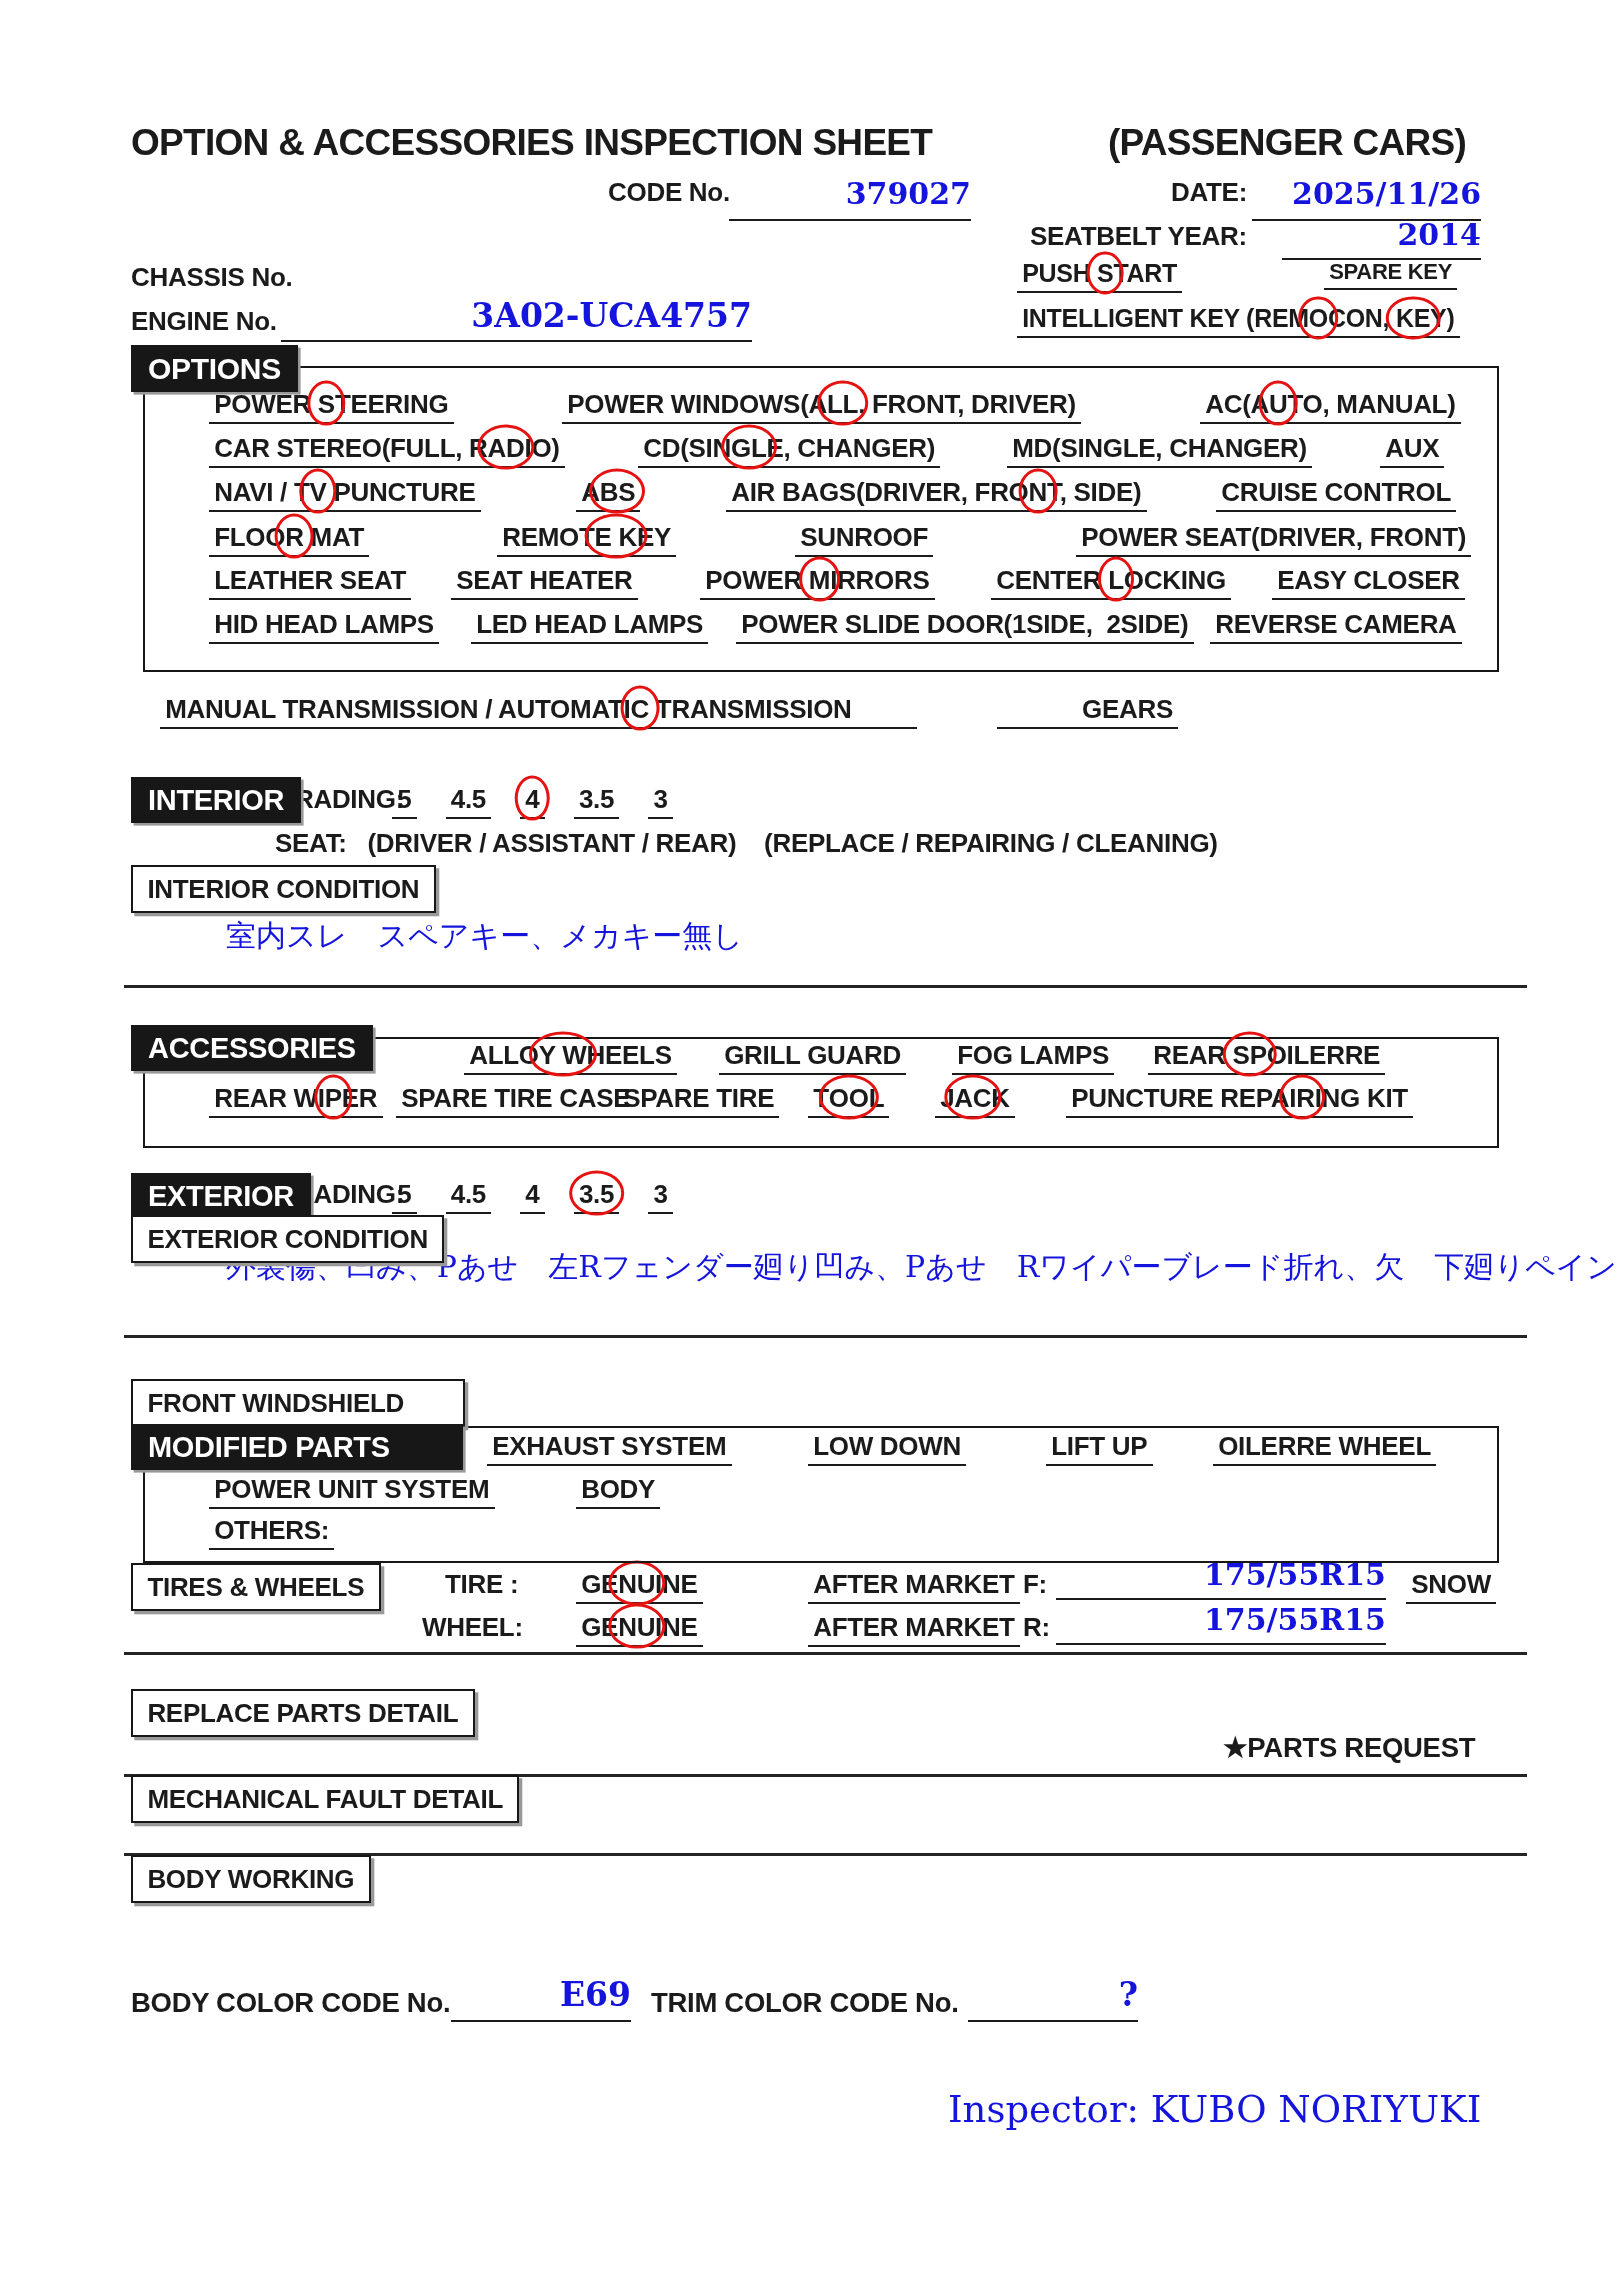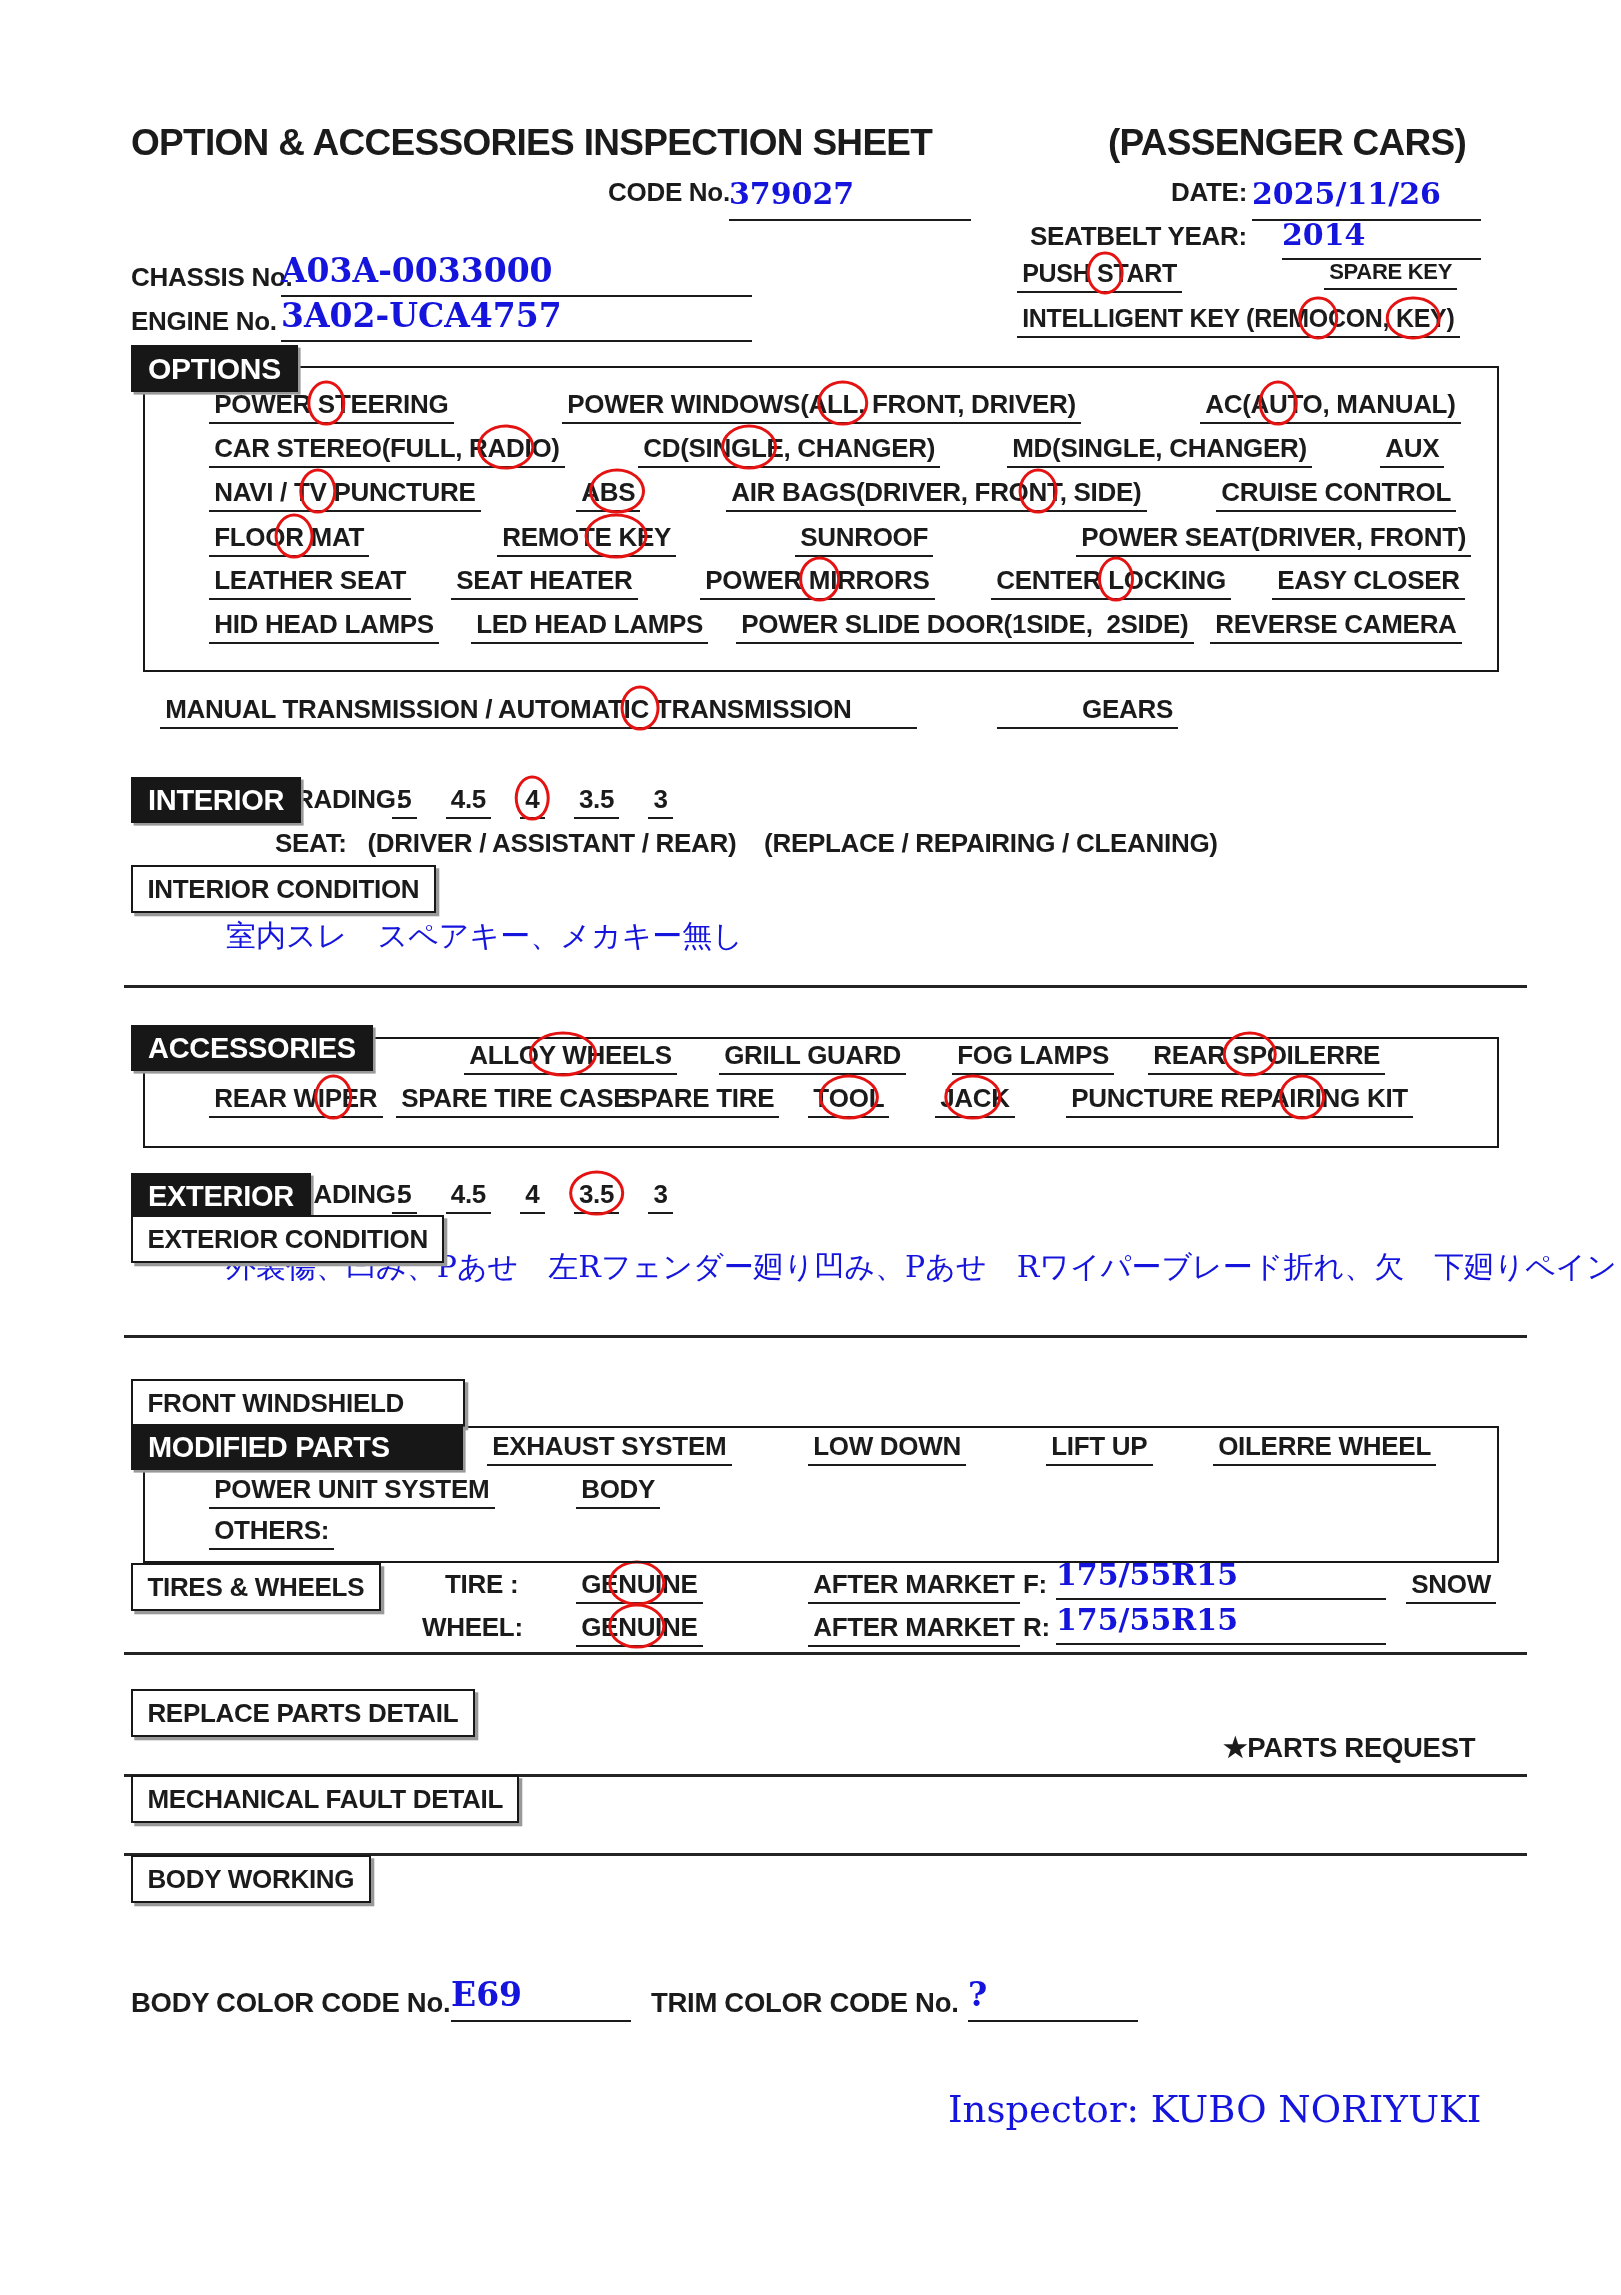--- a/index.html
+++ b/index.html
@@ -11,21 +11,21 @@
   .g{margin-right:29px;}
   .mk{position:relative;display:inline-block;}
   .mk::after{content:"";position:absolute;left:50%;top:50%;width:calc(100% + 14.4px);height:1.5em;
              transform:translate(-50%,-52%);border:3.9px solid #e51212;border-radius:50%;pointer-events:none;}
   .hbox{position:absolute;background:#171717;color:#ffffff;font-weight:700;font-size:30px;
         padding:6.5px 17px;box-shadow:2.6px 2.6px 0 #999;white-space:nowrap;z-index:3;letter-spacing:-0.3px;}
   .wbox{position:absolute;background:#ffffff;border:2.6px solid #171717;font-weight:600;font-size:26px;
         padding:6.5px 14.4px;box-shadow:3.3px 3.3px 0 #999;white-space:nowrap;z-index:3;letter-spacing:-0.3px;}
   .obox{position:absolute;border:2.6px solid #171717;z-index:1;}
   .rule{position:absolute;left:124px;width:1403px;height:3.3px;background:#242424;}
-  .fld{position:absolute;text-align:left;border-bottom:2.6px solid #1b1b1b;
+  .fld{position:absolute;text-align:right;border-bottom:2.6px solid #1b1b1b;
        font-family:"DejaVu Serif",serif;color:#1414dd;font-weight:600;font-size:30px;}
   .jp{position:absolute;color:#1414dd;font-family:"DejaVu Serif",serif;font-size:30px;white-space:nowrap;}
 </style>
 </head>
 <body>
 
 <div class="page">
 
   <div class="lbl big" style="left:131px;top:123px">OPTION &amp; ACCESSORIES INSPECTION SHEET</div>
   <div class="lbl big" style="left:1108px;top:123px">(PASSENGER CARS)</div>
@@ -33,21 +33,20 @@
   <div class="lbl" style="left:608px;top:178px">CODE No.</div>
   <div class="fld" style="left:729px;top:169px;width:242px;height:50px;line-height:50px">379027</div>
 
   <div class="lbl" style="left:1171px;top:178px">DATE:</div>
   <div class="fld" style="left:1252px;top:169px;width:229px;height:50px;line-height:50px">2025/11/26</div>
 
   <div class="lbl" style="left:1030px;top:222px">SEATBELT YEAR:</div>
   <div class="fld" style="left:1282px;top:211px;width:199px;height:47px;line-height:47px">2014</div>
 
   <div class="lbl" style="left:131px;top:263px">CHASSIS No.</div>
-  <div class="fld" style="left:281px;top:247px;width:471px;height:48px;line-height:48px;font-size:33px">A03A-0033000</div>
 
   <div class="lbl" style="left:131px;top:307px">ENGINE No.</div>
   <div class="fld" style="left:281px;top:292px;width:471px;height:48px;line-height:48px;font-size:33px">3A02-UCA4757</div>
 
   <div class="lbl" style="left:1017px;top:260px;font-size:25px"><span class="u"><span>PUSH </span><span class="mk">S</span><span>TART</span></span></div>
   <div class="lbl" style="left:1324px;top:260px;font-size:22px"><span class="u">SPARE KEY</span></div>
   <div class="lbl" style="left:1017px;top:305px;font-size:25px"><span class="u"><span>INTELLIGENT KEY (REM</span><span class="mk">O</span><span>CON, </span><span class="mk">KE</span><span>Y)</span></span></div>
 
   <div class="obox" style="left:143px;top:366px;width:1352px;height:302px"></div>
   <div class="hbox" style="left:131px;top:345px">OPTIONS</div>

